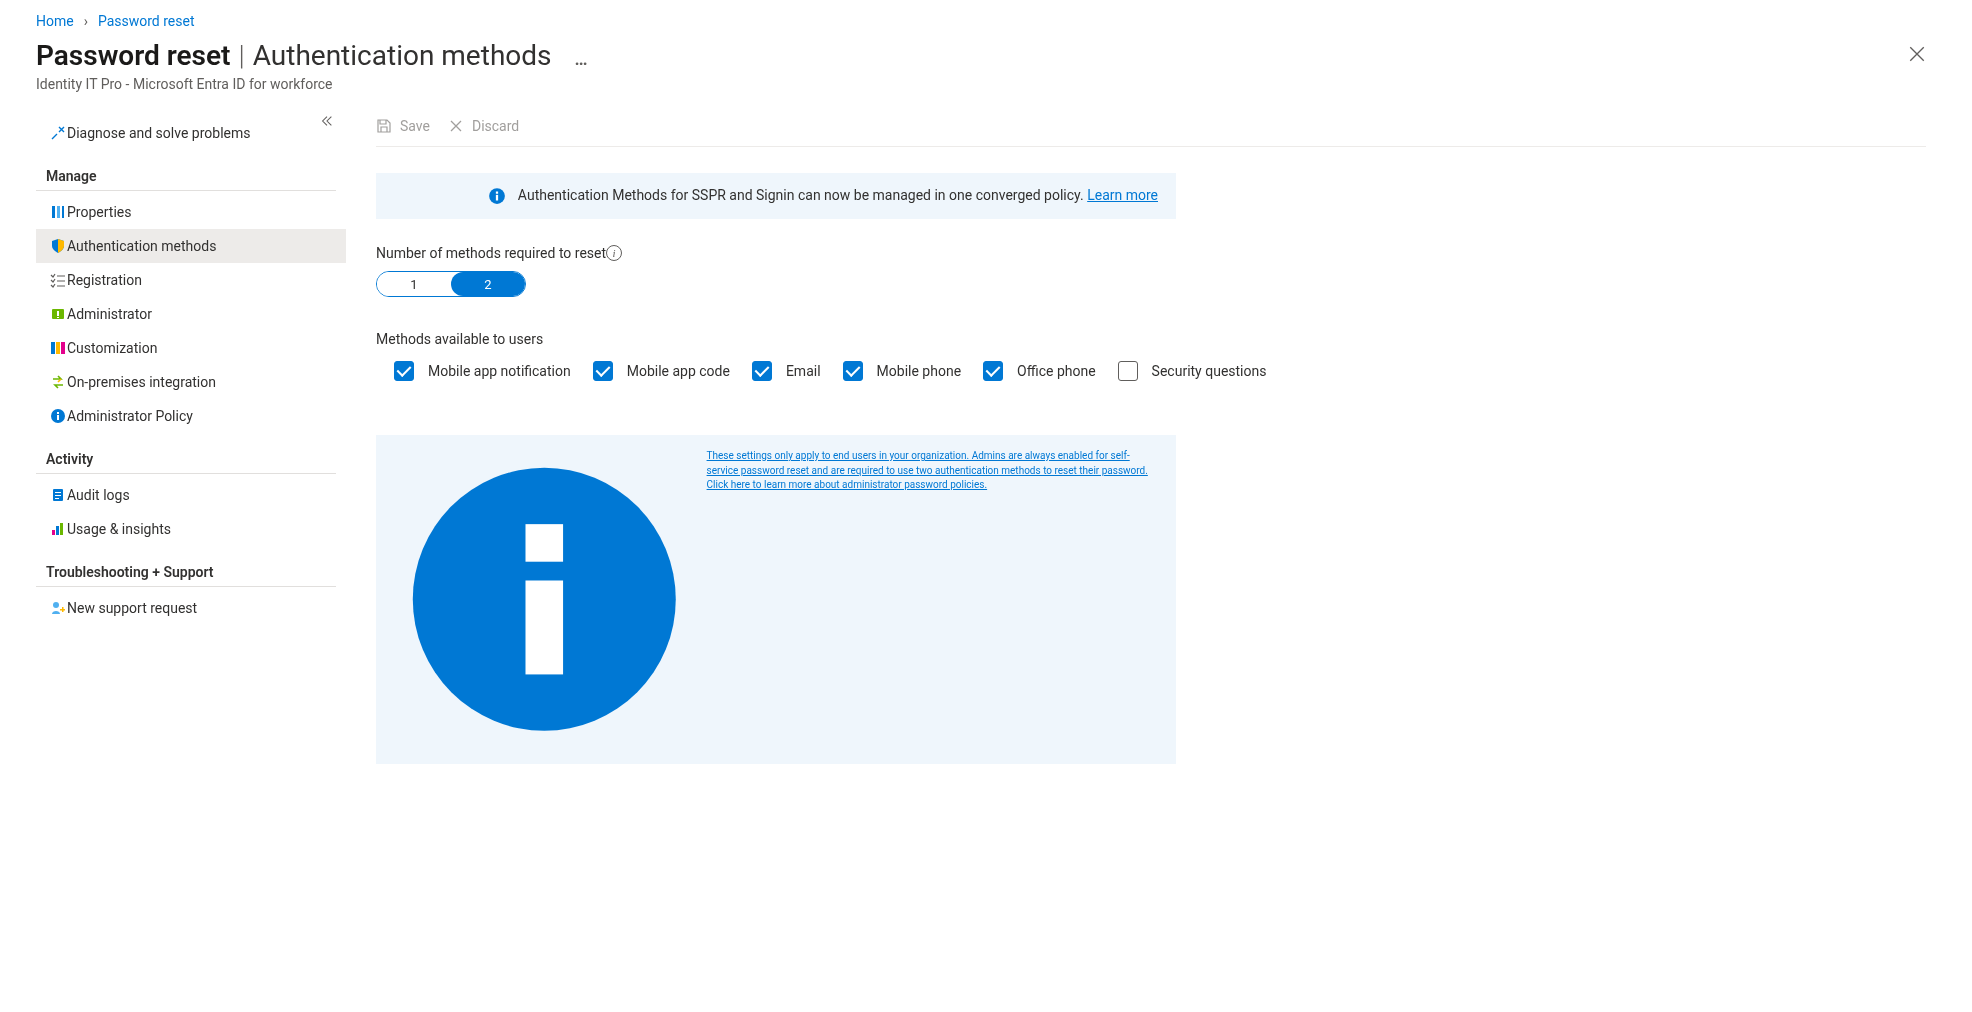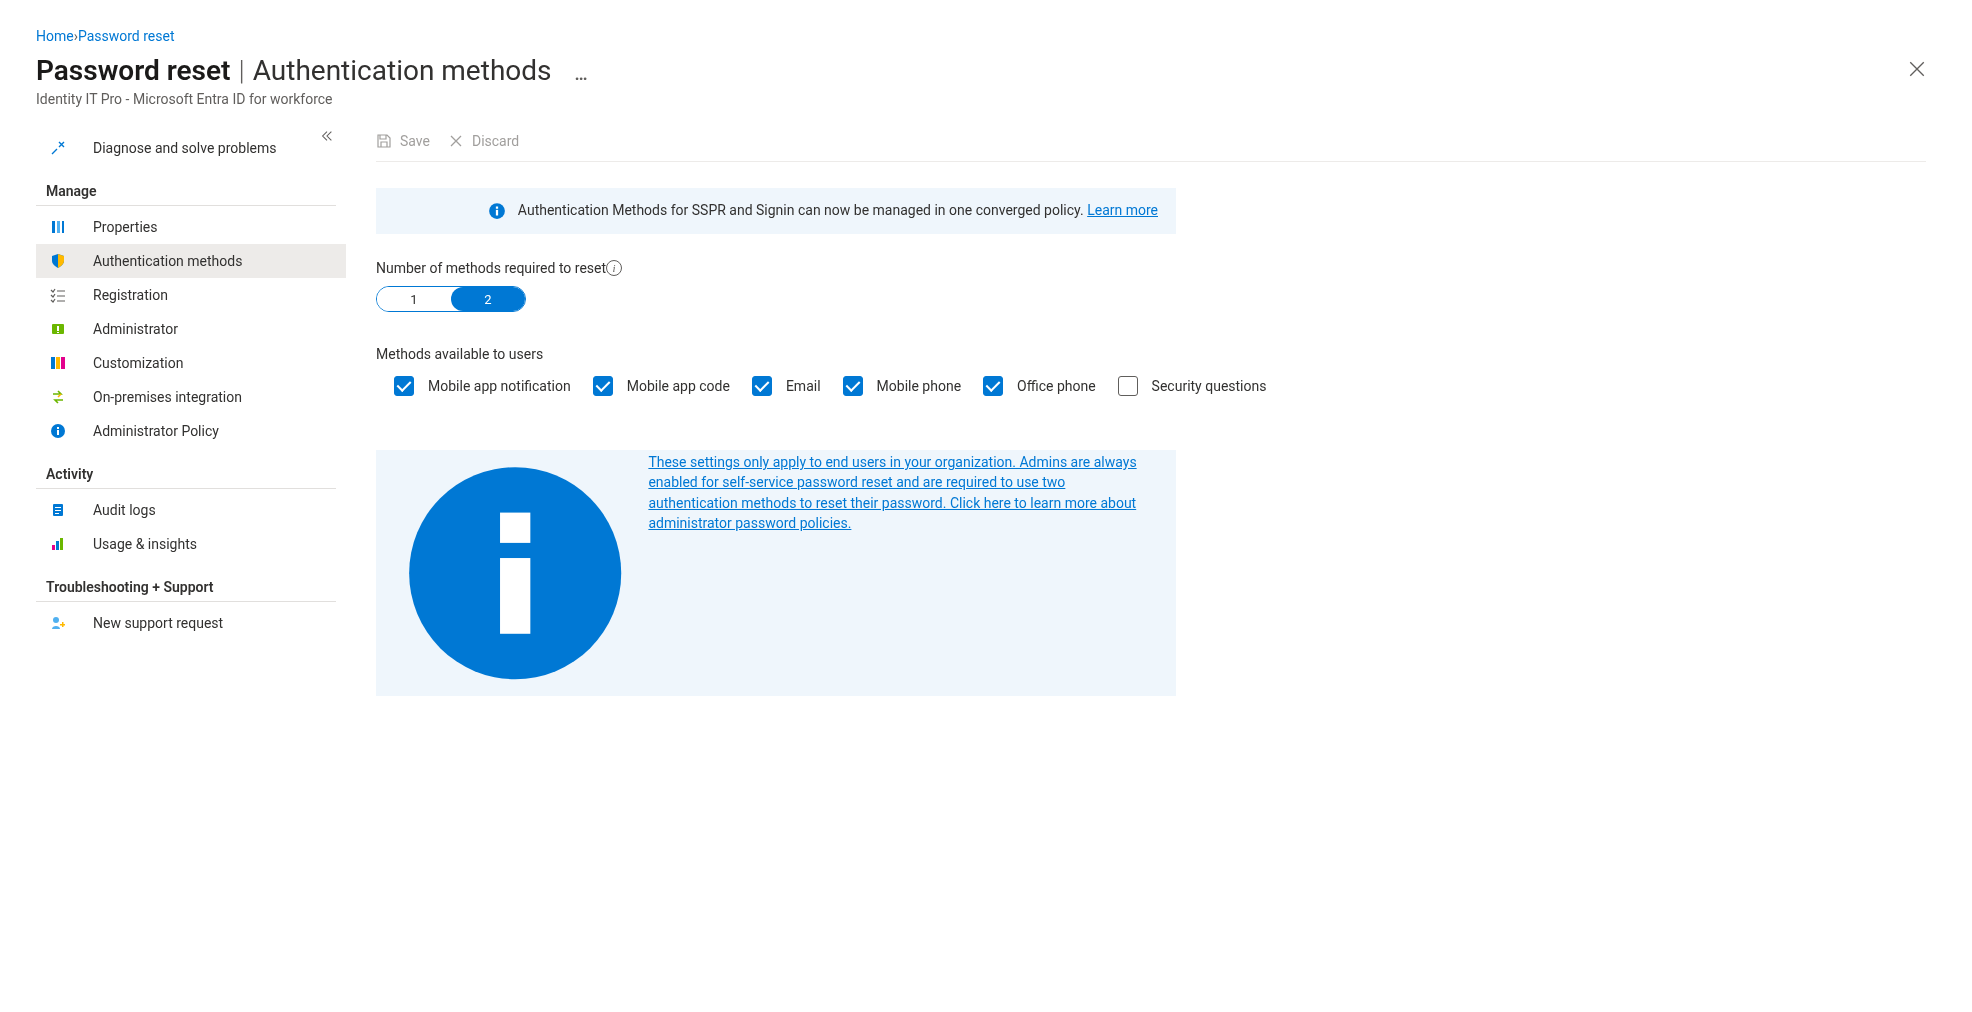--- a/index.html
+++ b/index.html
@@ -2,37 +2,37 @@
 <html><head>
 <meta charset="utf-8">
 <style>
 * { margin:0; padding:0; box-sizing:border-box; font-family:"Segoe UI",-apple-system,BlinkMacSystemFont,Roboto,sans-serif; }
 html, body { width:100%; height:100%; background:#fff; color:#323130; }
 a { color:#0078d4; text-decoration:none; }
 
 .page { padding:0 36px; }
 
 
-.breadcrumb { display:flex; align-items:flex-start; padding:28px 0 6px; font-size:14px; }
+.breadcrumb { display:flex; align-items:flex-start; gap:10px; padding:13px 0 6px; font-size:14px; }
 .breadcrumb .sep { color:#605e5c; }
 
 
 .header-row { display:flex; align-items:flex-start; justify-content:space-between; padding-top:4px; }
 .page-title { font-size:28px; font-weight:600; color:#1b1a19; }
 .page-title .light { font-weight:400; color:#323130; }
 .page-title .bar { padding:0 8px; font-weight:300; color:#605e5c; }
 .ellipsis-btn { font-size:18px; color:#605e5c; padding:0 10px; cursor:pointer; letter-spacing:2px; margin-left:6px; }
 .subtitle { font-size:14px; color:#605e5c; margin-top:4px; }
 .close-btn { font-size:20px; color:#605e5c; cursor:pointer; padding:6px 10px; line-height:1; }
 
 
 .body { display:flex; margin-top:20px; }
 .sidebar { width:310px; flex:0 0 310px; padding-top:4px; position:relative; }
 .collapse-btn { position:absolute; top:-2px; right:8px; color:#605e5c; font-size:14px; cursor:pointer; padding:4px; }
-.sidebar-item { display:flex; align-items:center; gap:26px; padding:8px 10px; font-size:14px; color:#323130; cursor:pointer; border-left:3px solid transparent; }
+.sidebar-item { display:flex; align-items:center; gap:0; padding:8px 10px; font-size:14px; color:#323130; cursor:pointer; border-left:3px solid transparent; }
 .sidebar-item.selected { background:#edebe9; }
 .sidebar-item .ico { width:18px; height:18px; display:inline-flex; align-items:center; justify-content:center; flex-shrink:0; }
 .sidebar-section { font-size:14px; font-weight:600; color:#323130; padding:14px 10px 6px; border-bottom:1px solid #e1dfdd; margin:4px 10px 4px 0; }
 
 
 .main { flex:1; padding-left:30px; padding-right:10px; }
 .toolbar { display:flex; align-items:center; gap:18px; padding:6px 0 12px; border-bottom:1px solid #edebe9; }
 .toolbar-btn { display:inline-flex; align-items:flex-start; gap:8px; font-size:14px; color:#a19f9d; cursor:pointer; }
 .toolbar-btn svg, .toolbar-btn .glyph { color:#a19f9d; }
 .infobar { background:#eff6fc; padding:14px 18px; display:flex; align-items:flex-start; gap:12px; font-size:14px; margin-top:26px; max-width:800px;justify-content:flex-end; }
@@ -47,21 +47,21 @@
 .pill { width:74px; display:flex; align-items:center; justify-content:center; font-size:13px; background:#fff; color:#323130; cursor:pointer; }
 .pill.selected { background:#0078d4; color:#fff; border-radius:14px; }
 
 .methods-label { font-size:14px; margin-top:34px; }
 .check-list { margin-top:14px; display:flex; flex-direction:row; gap:22px; padding-left:18px; }
 .check-row { display:flex; align-items:center; gap:14px; font-size:14px; cursor:pointer; }
 .chk { width:20px; height:20px; border:1px solid #605e5c; border-radius:3px; display:inline-flex; align-items:center; justify-content:center; flex-shrink:0; }
 .chk.checked { background:#0078d4; border-color:#0078d4; }
 .chk.checked::after { content:""; width:6px; height:11px; border:solid #fff; border-width:0 2px 2px 0; transform:rotate(45deg); margin-top:-3px; }
 
-.footer-info { background:#eff6fc; padding:2px 18px; display:flex; align-items:flex-start; gap:12px; font-size:14px; margin-top:54px; max-width:800px; }
+.footer-info { background:#eff6fc; padding:14px 18px; display:flex; align-items:flex-start; gap:12px; font-size:10px; margin-top:54px; max-width:800px; }
 .footer-info .link { text-decoration:underline; line-height:1.45; }
 
 
 .svg-ico { width:16px; height:16px; }
 </style>
 </head>
 <body>
 
 <div class="page">
 

